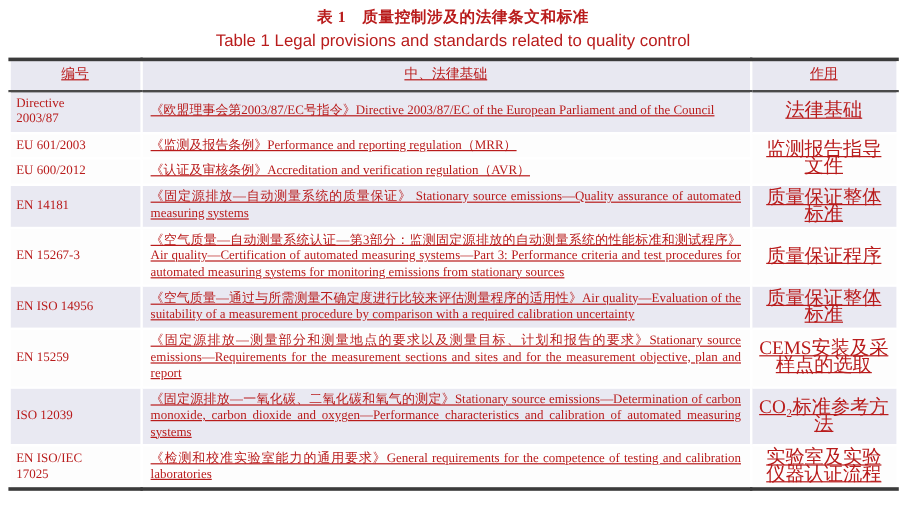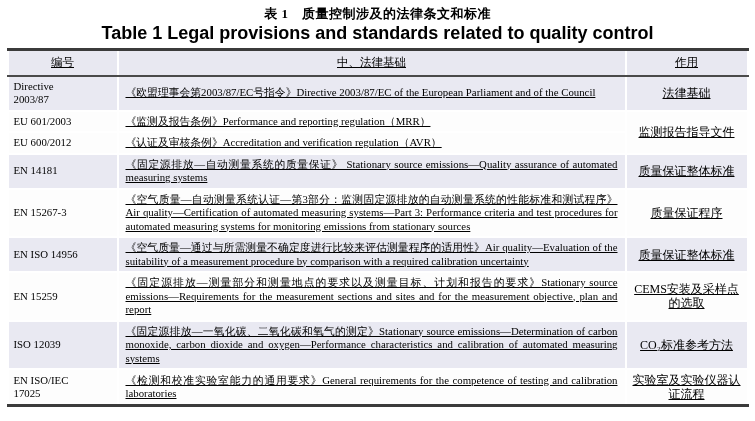--- a/index.html
+++ b/index.html
@@ -1,28 +1,28 @@
 <!DOCTYPE html>
 <html><head>
 <meta charset="utf-8">
 <style>
   html, body { margin: 0; padding: 0; background: #ffffff; }
   .page {
     width: 755px; height: 421px; box-sizing: border-box;
     background: #ffffff; overflow: hidden;
     font-family: "Liberation Serif", "DejaVu Serif", serif;
-    color: #000000; padding-top: 5px;
+    color: #b91c1c; padding-top: 5px;
   }
   .caption { text-align: center; }
   .caption-zh {
     font-size: 13px; font-weight: bold; letter-spacing: 0.5px;
     line-height: 17px; margin: 0 0 3px 0;
   }
   .caption-en {
-    font-size: 18px; font-weight: bold; line-height: 17px; margin: 0 0 6px 0;
+    font-size: 14px; font-weight: normal; line-height: 17px; margin: 0 0 6px 0;
     font-family: "Liberation Sans", "DejaVu Sans", sans-serif;
   }
   table.std {
     width: 740px; margin: 0 auto; border-collapse: collapse;
     border-top: 3px solid #3b3b3b; border-bottom: 3px solid #3b3b3b;
     table-layout: fixed;
     text-decoration: underline;
   }
   col.c-id { width: 110px; }
   col.c-name { width: 508px; }
@@ -32,21 +32,21 @@
     font-weight: normal; vertical-align: middle;
     font-size: 10.8px; line-height: 13.5px;
     padding: 3px 5px;
   }
   th {
     background: #e8e8f1; border-bottom: 2px solid #4a4a4a;
     font-size: 11.5px; padding: 5px 4px; text-align: center;
   }
   td.id-cell { text-align: left; background: #fdfdfd; }
   td.name-cell { text-align: justify; background: #fdfdfd; padding: 3px 7px; }
-  td.role-cell { text-align: center; background: #fdfdfd; font-size: 12px; line-height: 14px; }
+  td.role-cell { text-align: center; background: #fdfdfd; font-size: 16px; line-height: 14px; }
   tr.tint td { background: #e9e9f2; }
   .id-inner { display: inline-block; max-width: 78px; }
 </style>
 </head>
 <body>
 
 <div class="page">
 
   <div class="caption">
     <div class="caption-zh">表 1　质量控制涉及的法律条文和标准</div>

